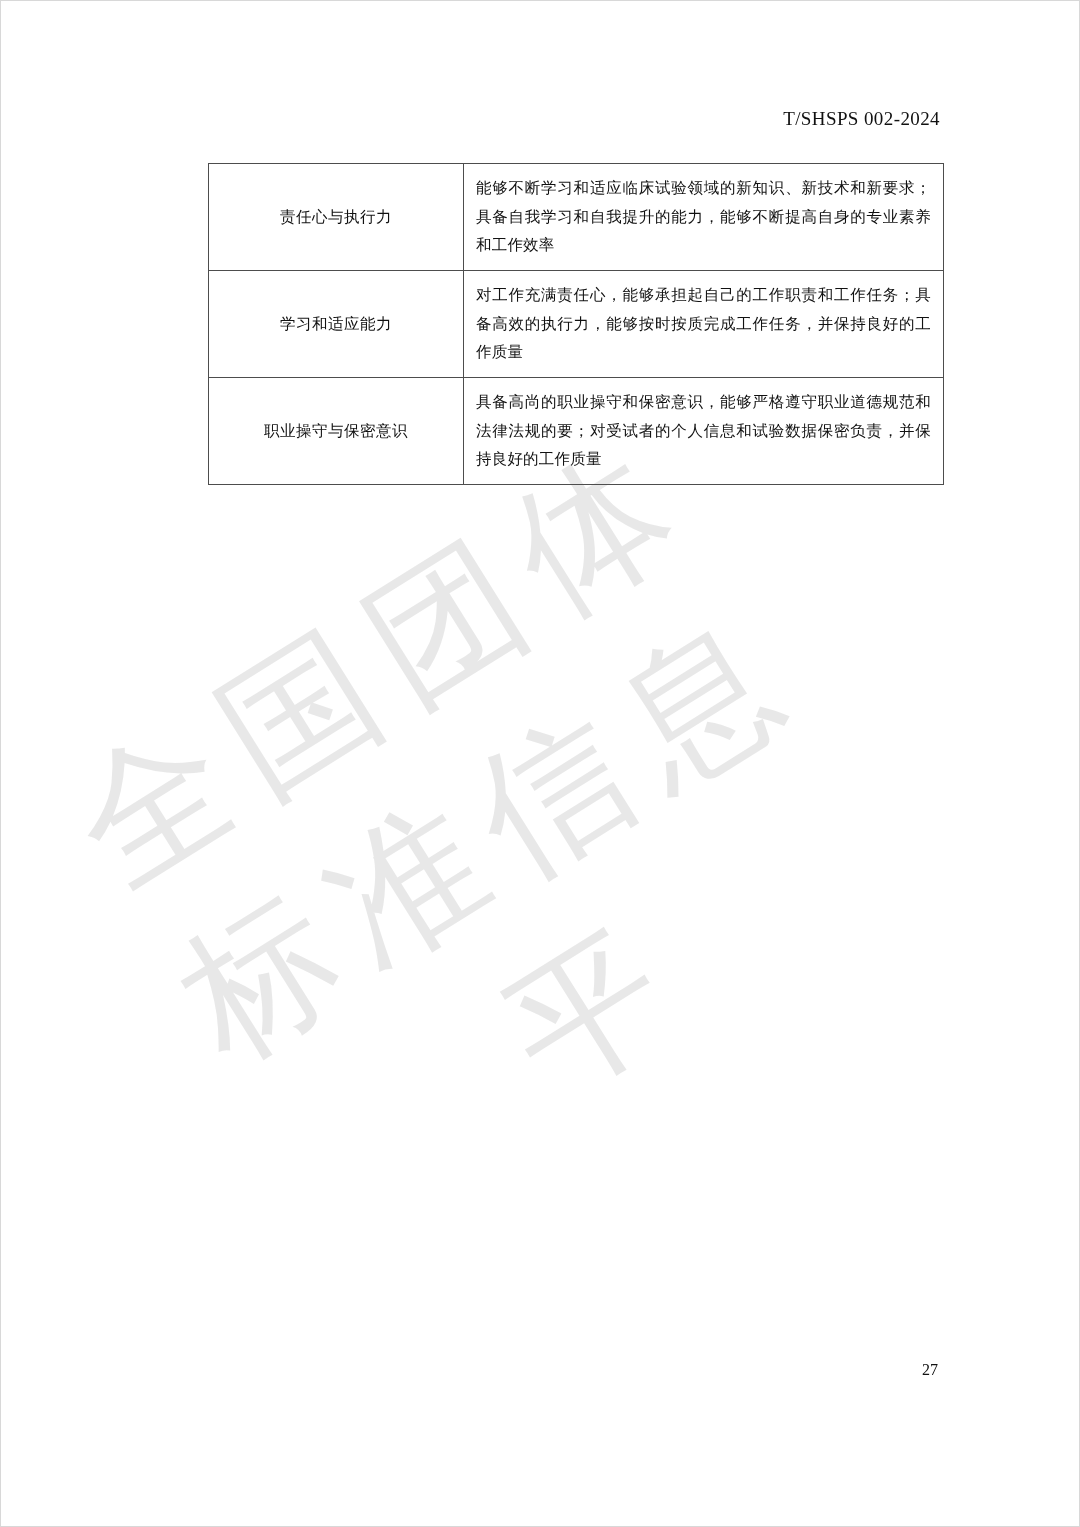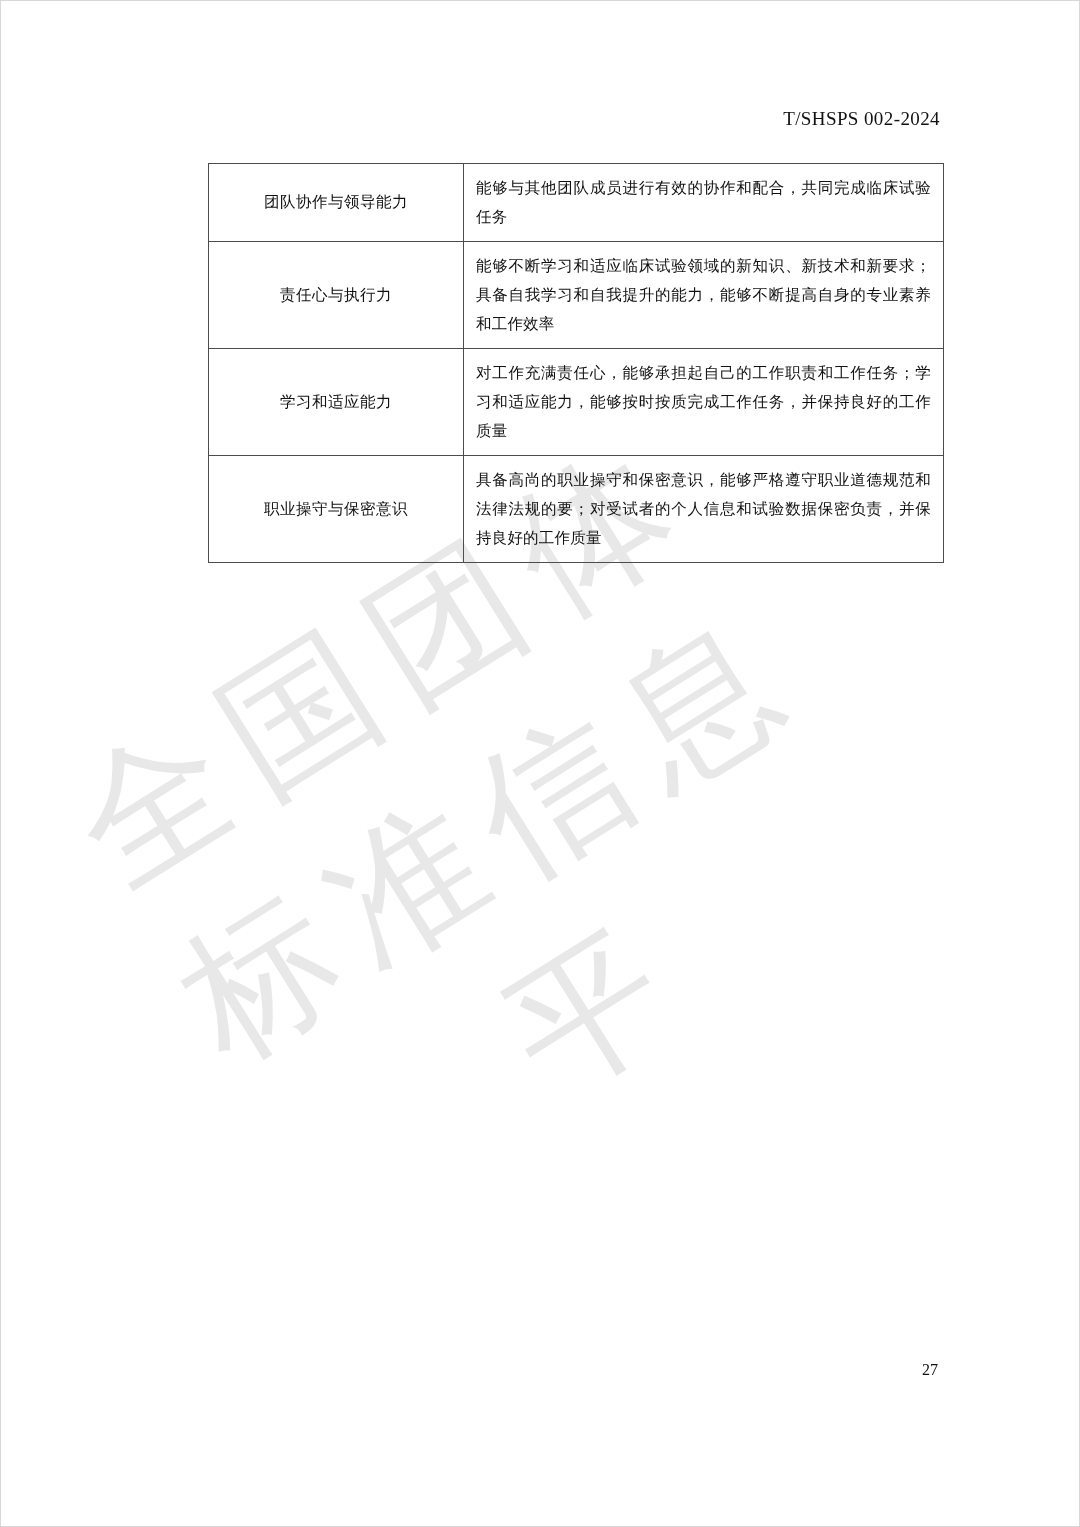--- a/index.html
+++ b/index.html
@@ -99,30 +99,26 @@
 
   <div class="page-border"></div>
 
   <div class="header">T/SHSPS 002-2024</div>
 
   <div class="watermark">全国团体标准信息平</div>
 
   <table class="cap-table">
     <tbody>
       <tr>
-        <td class="col-term">团队协作与领导能力</td>
-        <td class="col-desc">能够与其他团队成员进行有效的协作和配合，共同完成临床试验任务</td>
-      </tr>
-      <tr>
         <td class="col-term">责任心与执行力</td>
         <td class="col-desc">能够不断学习和适应临床试验领域的新知识、新技术和新要求；具备自我学习和自我提升的能力，能够不断提高自身的专业素养和工作效率</td>
       </tr>
       <tr>
         <td class="col-term">学习和适应能力</td>
-        <td class="col-desc">对工作充满责任心，能够承担起自己的工作职责和工作任务；学习和适应能力，能够按时按质完成工作任务，并保持良好的工作质量</td>
+        <td class="col-desc">对工作充满责任心，能够承担起自己的工作职责和工作任务；具备高效的执行力，能够按时按质完成工作任务，并保持良好的工作质量</td>
       </tr>
       <tr>
         <td class="col-term">职业操守与保密意识</td>
         <td class="col-desc">具备高尚的职业操守和保密意识，能够严格遵守职业道德规范和法律法规的要；对受试者的个人信息和试验数据保密负责，并保持良好的工作质量</td>
       </tr>
     </tbody>
   </table>
 
   <div class="page-number">27</div>
 

